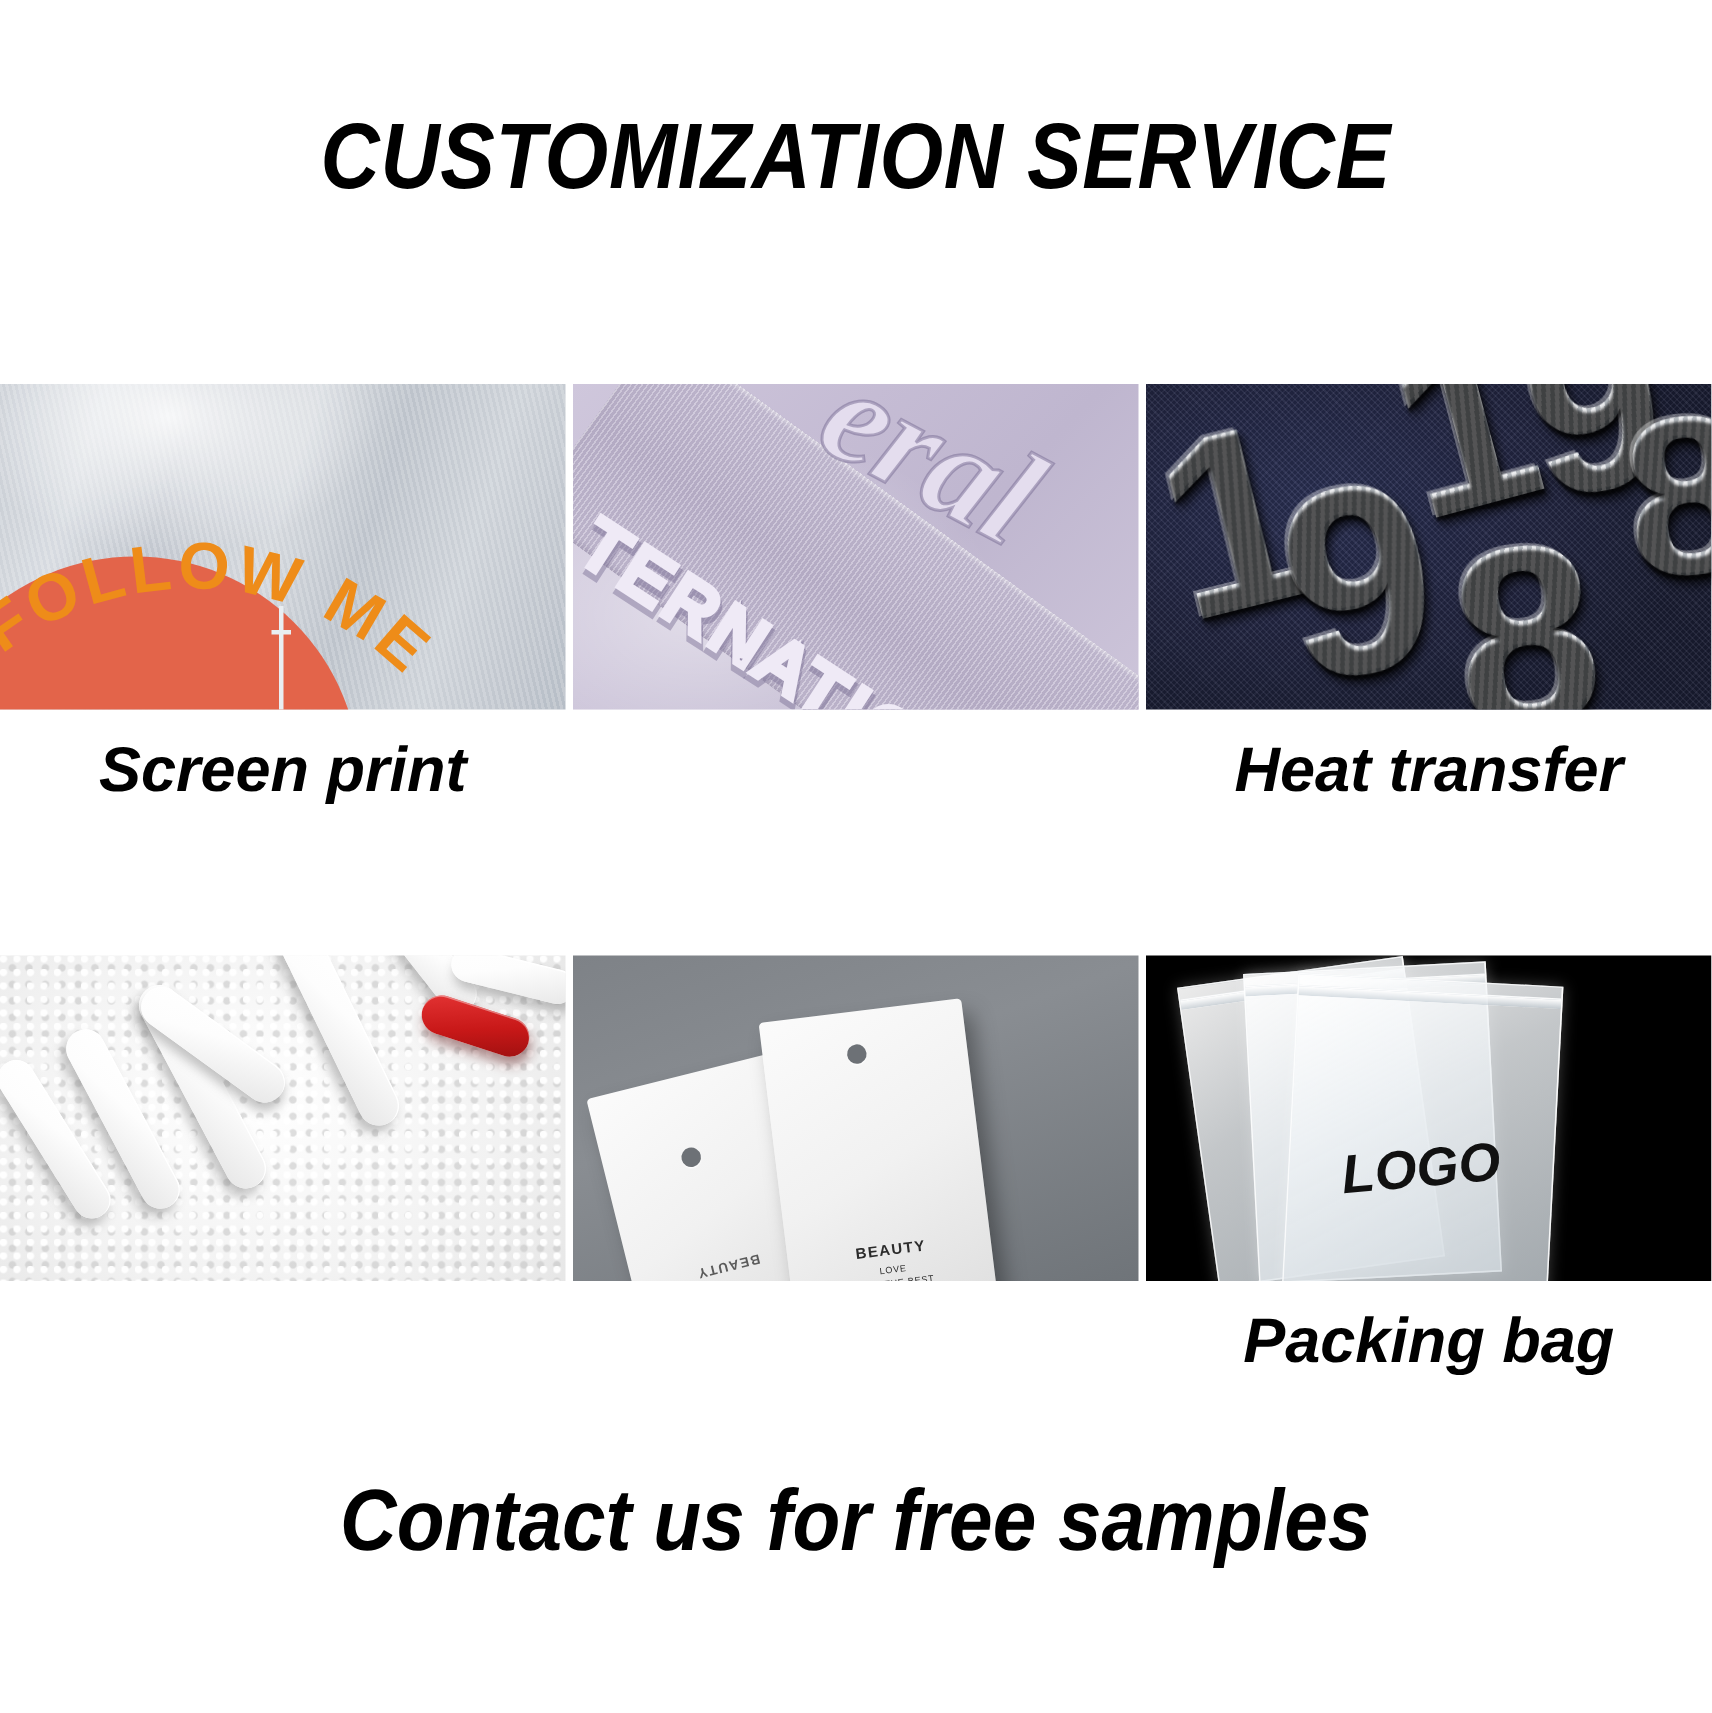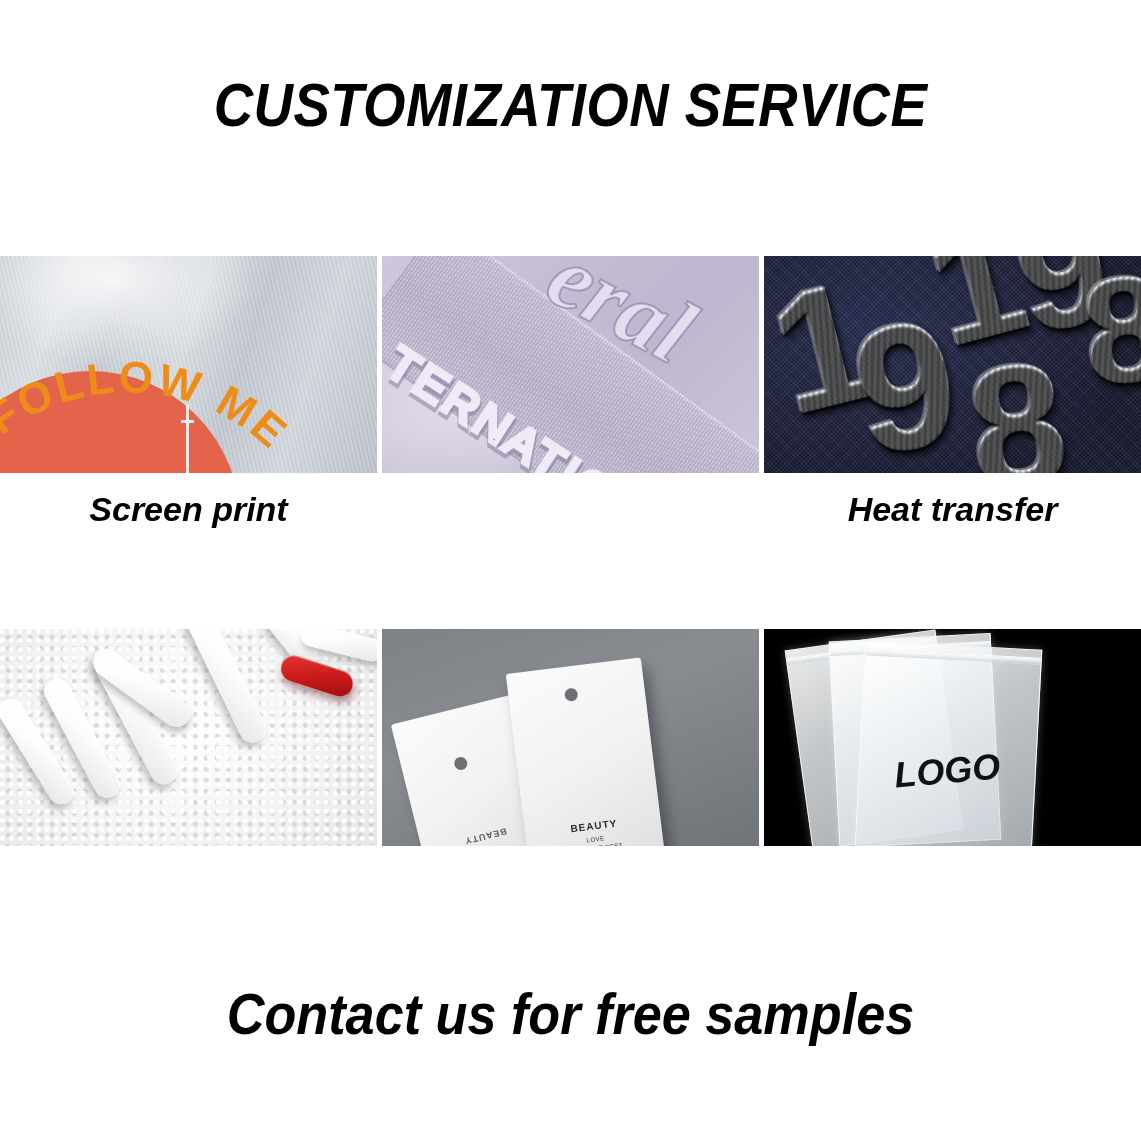--- a/index.html
+++ b/index.html
@@ -51,21 +51,21 @@
 
   .thumb {
     width: 377px;
     height: 217px;
     overflow: hidden;
     position: relative;
   }
   .caption {
     width: 377px;
     text-align: center;
-    font-size: 34px;
+    font-size: 42px;
     font-weight: bold;
     font-style: italic;
     line-height: 1;
     padding-top: 19px;
     white-space: nowrap;
   }
   .row-gap { height: 103px; }
 
   
   .t-screen {
@@ -411,17 +411,18 @@
           <div class="zip"></div>
         </div>
         <div class="bag bag2">
           <div class="zip"></div>
         </div>
         <div class="bag bag3">
           <div class="zip"></div>
           <div class="bag-logo">LOGO</div>
         </div>
       </div>
+      <div class="caption">Packing bag</div>
     </div>
   </div>
 </div>
 
 <div class="footer-cta">Contact us for free samples</div>
 
 </body></html>

